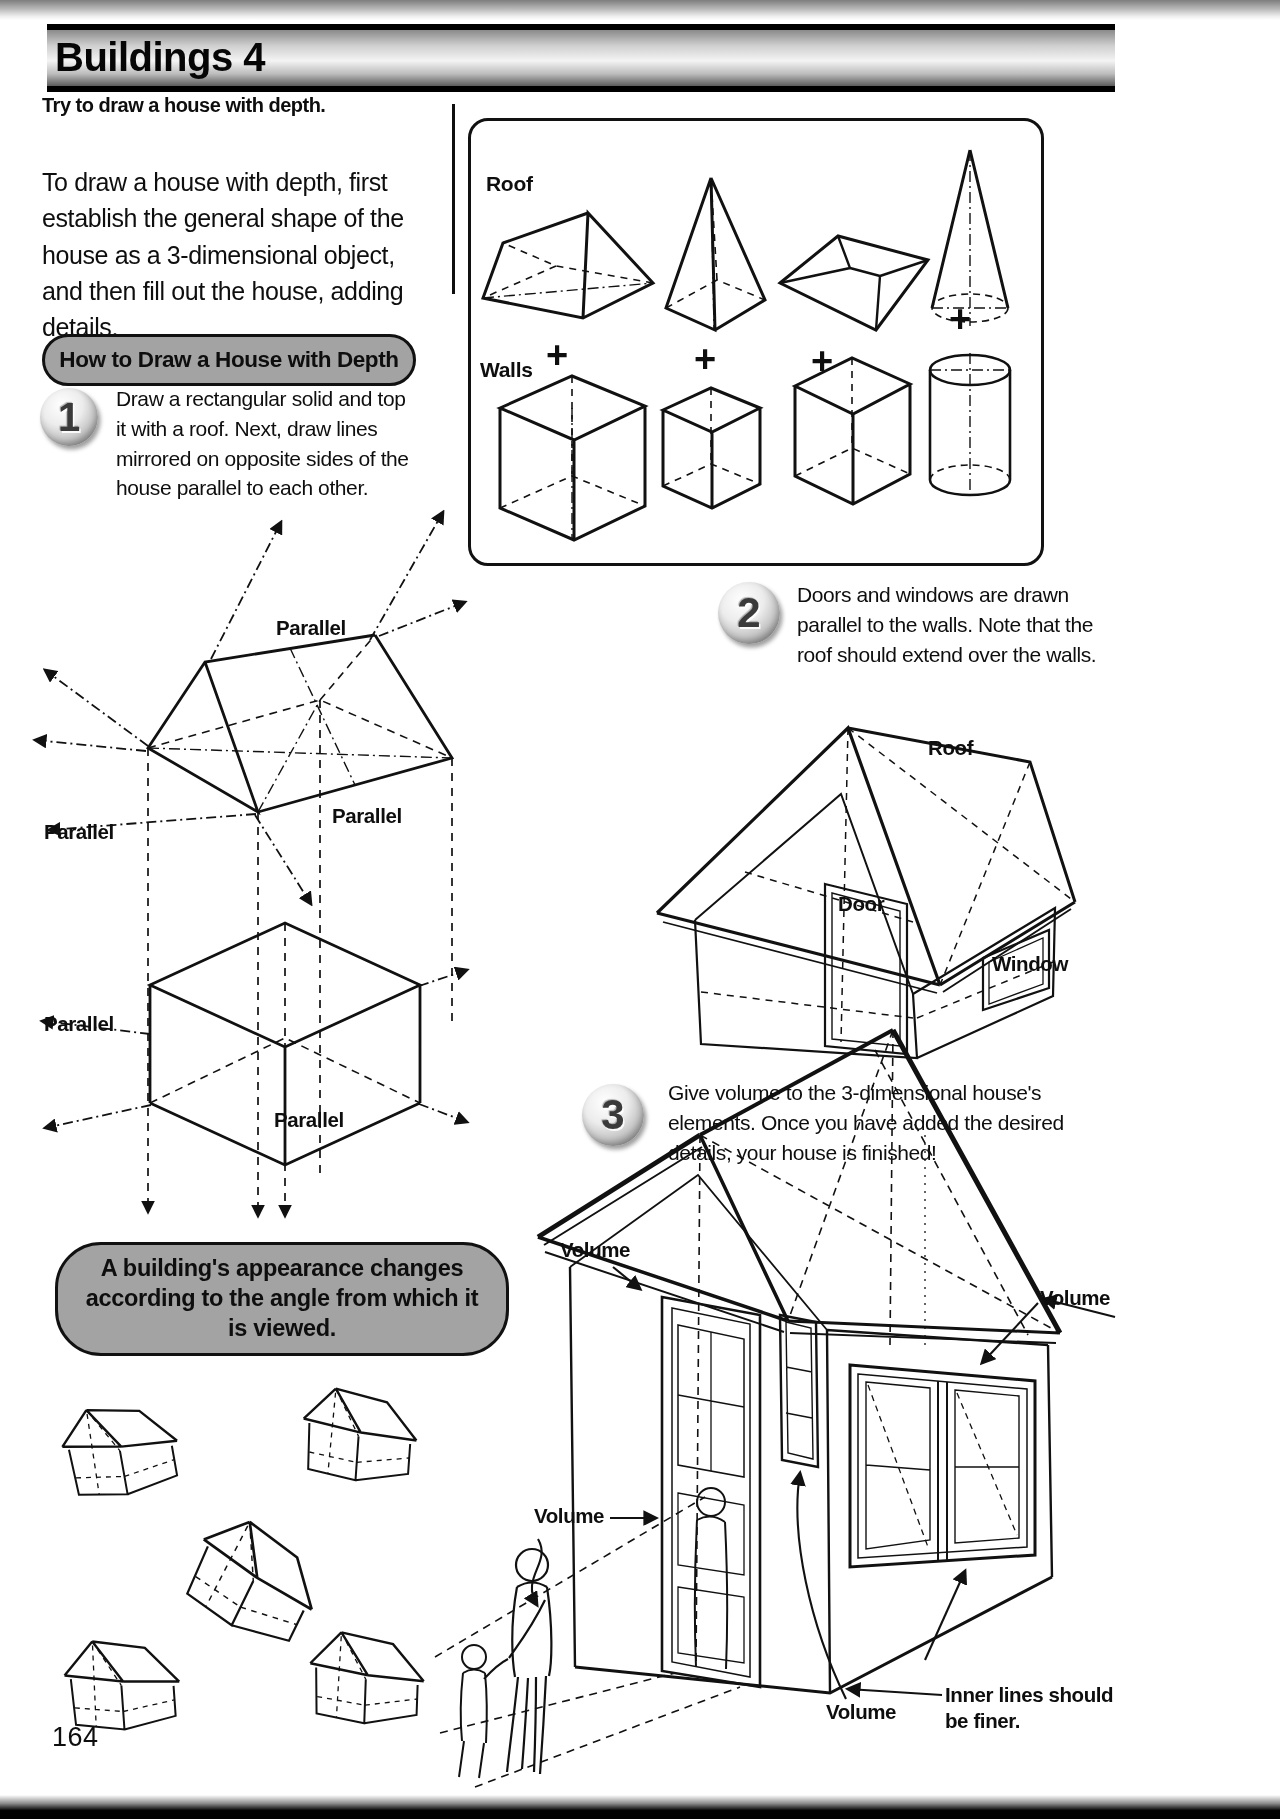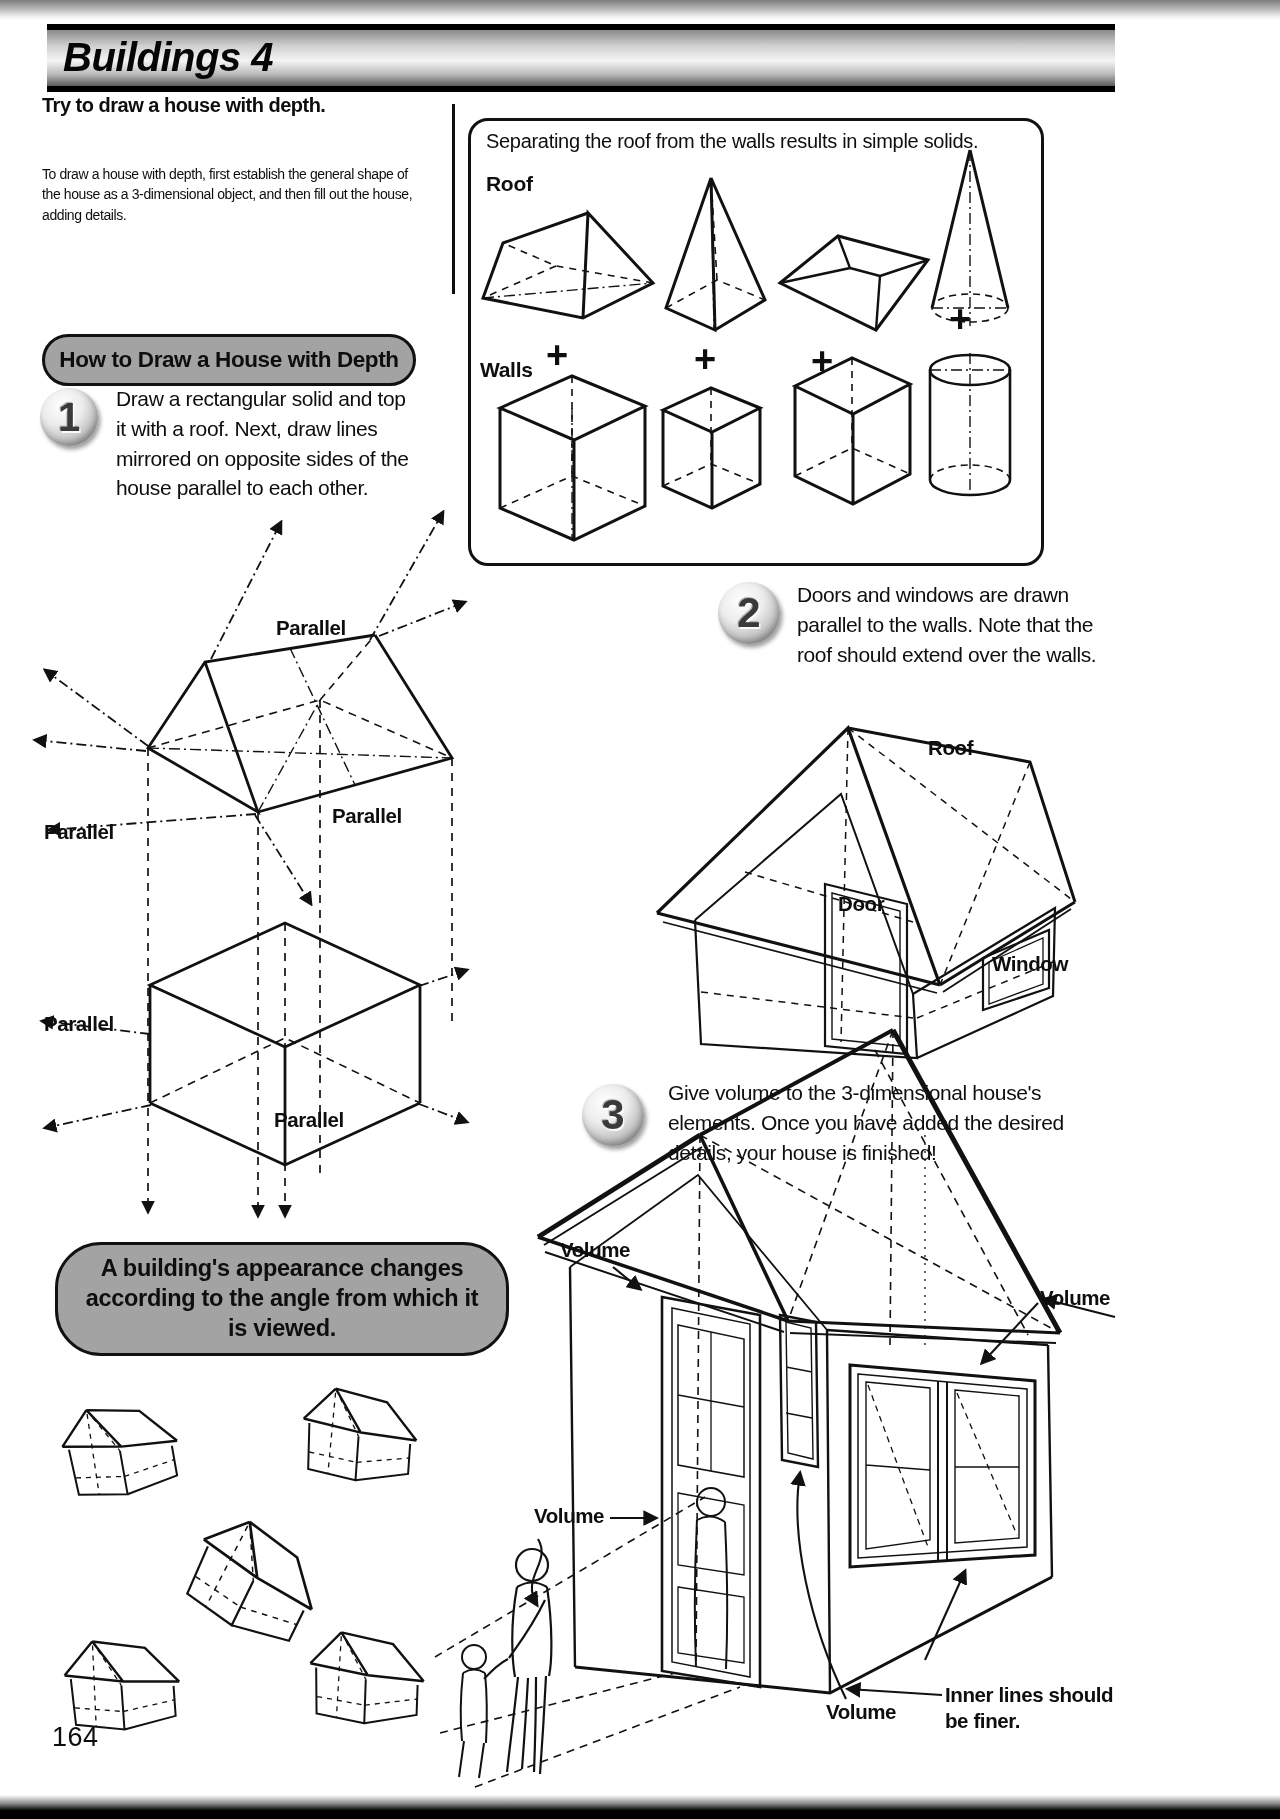--- a/index.html
+++ b/index.html
@@ -6,24 +6,24 @@
   .page{position:relative;width:1280px;height:1819px;background:#ffffff;overflow:hidden;
         font-family:"Liberation Sans",sans-serif;color:#0e0e0e;}
   .abs{position:absolute;}
   .scan-top{left:0;top:0;width:1280px;height:20px;
         background:linear-gradient(180deg,#7d7d7d 0%,#b9b9b9 45%,#ececec 80%,#ffffff 100%);}
   .scan-bottom{left:0;top:1795px;width:1280px;height:24px;
         background:linear-gradient(180deg,rgba(0,0,0,0) 0%,rgba(0,0,0,.45) 35%,#000 65%);}
   .header-bar{left:47px;top:24px;width:1068px;height:56px;
         border-top:6px solid #000;border-bottom:6px solid #000;
         background:linear-gradient(180deg,#8a8a8a 0%,#cfcfcf 28%,#f4f4f4 55%,#bdbdbd 78%,#5c5c5c 100%);}
-  .header-bar .title{font-size:40px;font-weight:700;line-height:54px;padding-left:16px;
-        color:#060606;letter-spacing:-.5px;font-style:italic;}
+  .header-bar .title{font-size:40px;font-weight:700;line-height:54px;padding-left:8px;
+        color:#060606;letter-spacing:-.5px;}
   .intro-h{left:42px;top:94px;width:345px;font-size:20px;font-weight:700;line-height:1.12;letter-spacing:-.5px;}
-  .intro-b{left:42px;top:164px;width:385px;font-size:14px;line-height:1.45;letter-spacing:-.4px;}
+  .intro-b{left:42px;top:164px;width:385px;font-size:25px;line-height:1.45;letter-spacing:-.4px;}
   .col-divider{left:452px;top:104px;width:3px;height:190px;background:#0e0e0e;}
   .solids-box{left:468px;top:118px;width:570px;height:442px;border:3.5px solid #111;border-radius:20px;}
   .solids-caption{left:486px;top:130px;width:530px;font-size:20px;letter-spacing:-.3px;}
   .roof-lbl{left:486px;top:172px;font-size:21px;font-weight:700;letter-spacing:-.3px;}
   .walls-lbl{left:480px;top:358px;font-size:21px;font-weight:700;letter-spacing:-.3px;}
   .plus{font-size:38px;font-weight:700;line-height:1;}
   .pill{border:3px solid #111;border-radius:26px;background:#a3a3a3;}
   .pill1{left:42px;top:334px;width:368px;height:46px;font-size:22.5px;font-weight:700;
          text-align:center;line-height:46px;letter-spacing:-.4px;}
   .pill2{left:55px;top:1242px;width:400px;padding:8px 24px 10px 24px;border-radius:46px;
@@ -48,21 +48,20 @@
 
   <div class="abs header-bar">
     <div class="title">Buildings 4</div>
   </div>
 
   <div class="abs intro-h">Try to draw a house with depth.</div>
   <div class="abs intro-b">To draw a house with depth, first establish the general shape of the house as a 3-dimensional object, and then fill out the house, adding details.</div>
   <div class="abs col-divider"></div>
 
   <div class="abs solids-box"></div>
-  <div class="abs solids-caption">Separating the roof from the walls results in simple solids.</div>
   <div class="abs roof-lbl">Roof</div>
   <div class="abs walls-lbl">Walls</div>
   <div class="abs plus" style="left:546px;top:336px">+</div>
   <div class="abs plus" style="left:694px;top:340px">+</div>
   <div class="abs plus" style="left:811px;top:342px">+</div>
   <div class="abs plus" style="left:949px;top:300px">+</div>
 
   <svg class="abs" style="left:468px;top:118px" width="570" height="442" viewBox="0 0 570 442">
     <g fill="none" stroke="#111">
 

